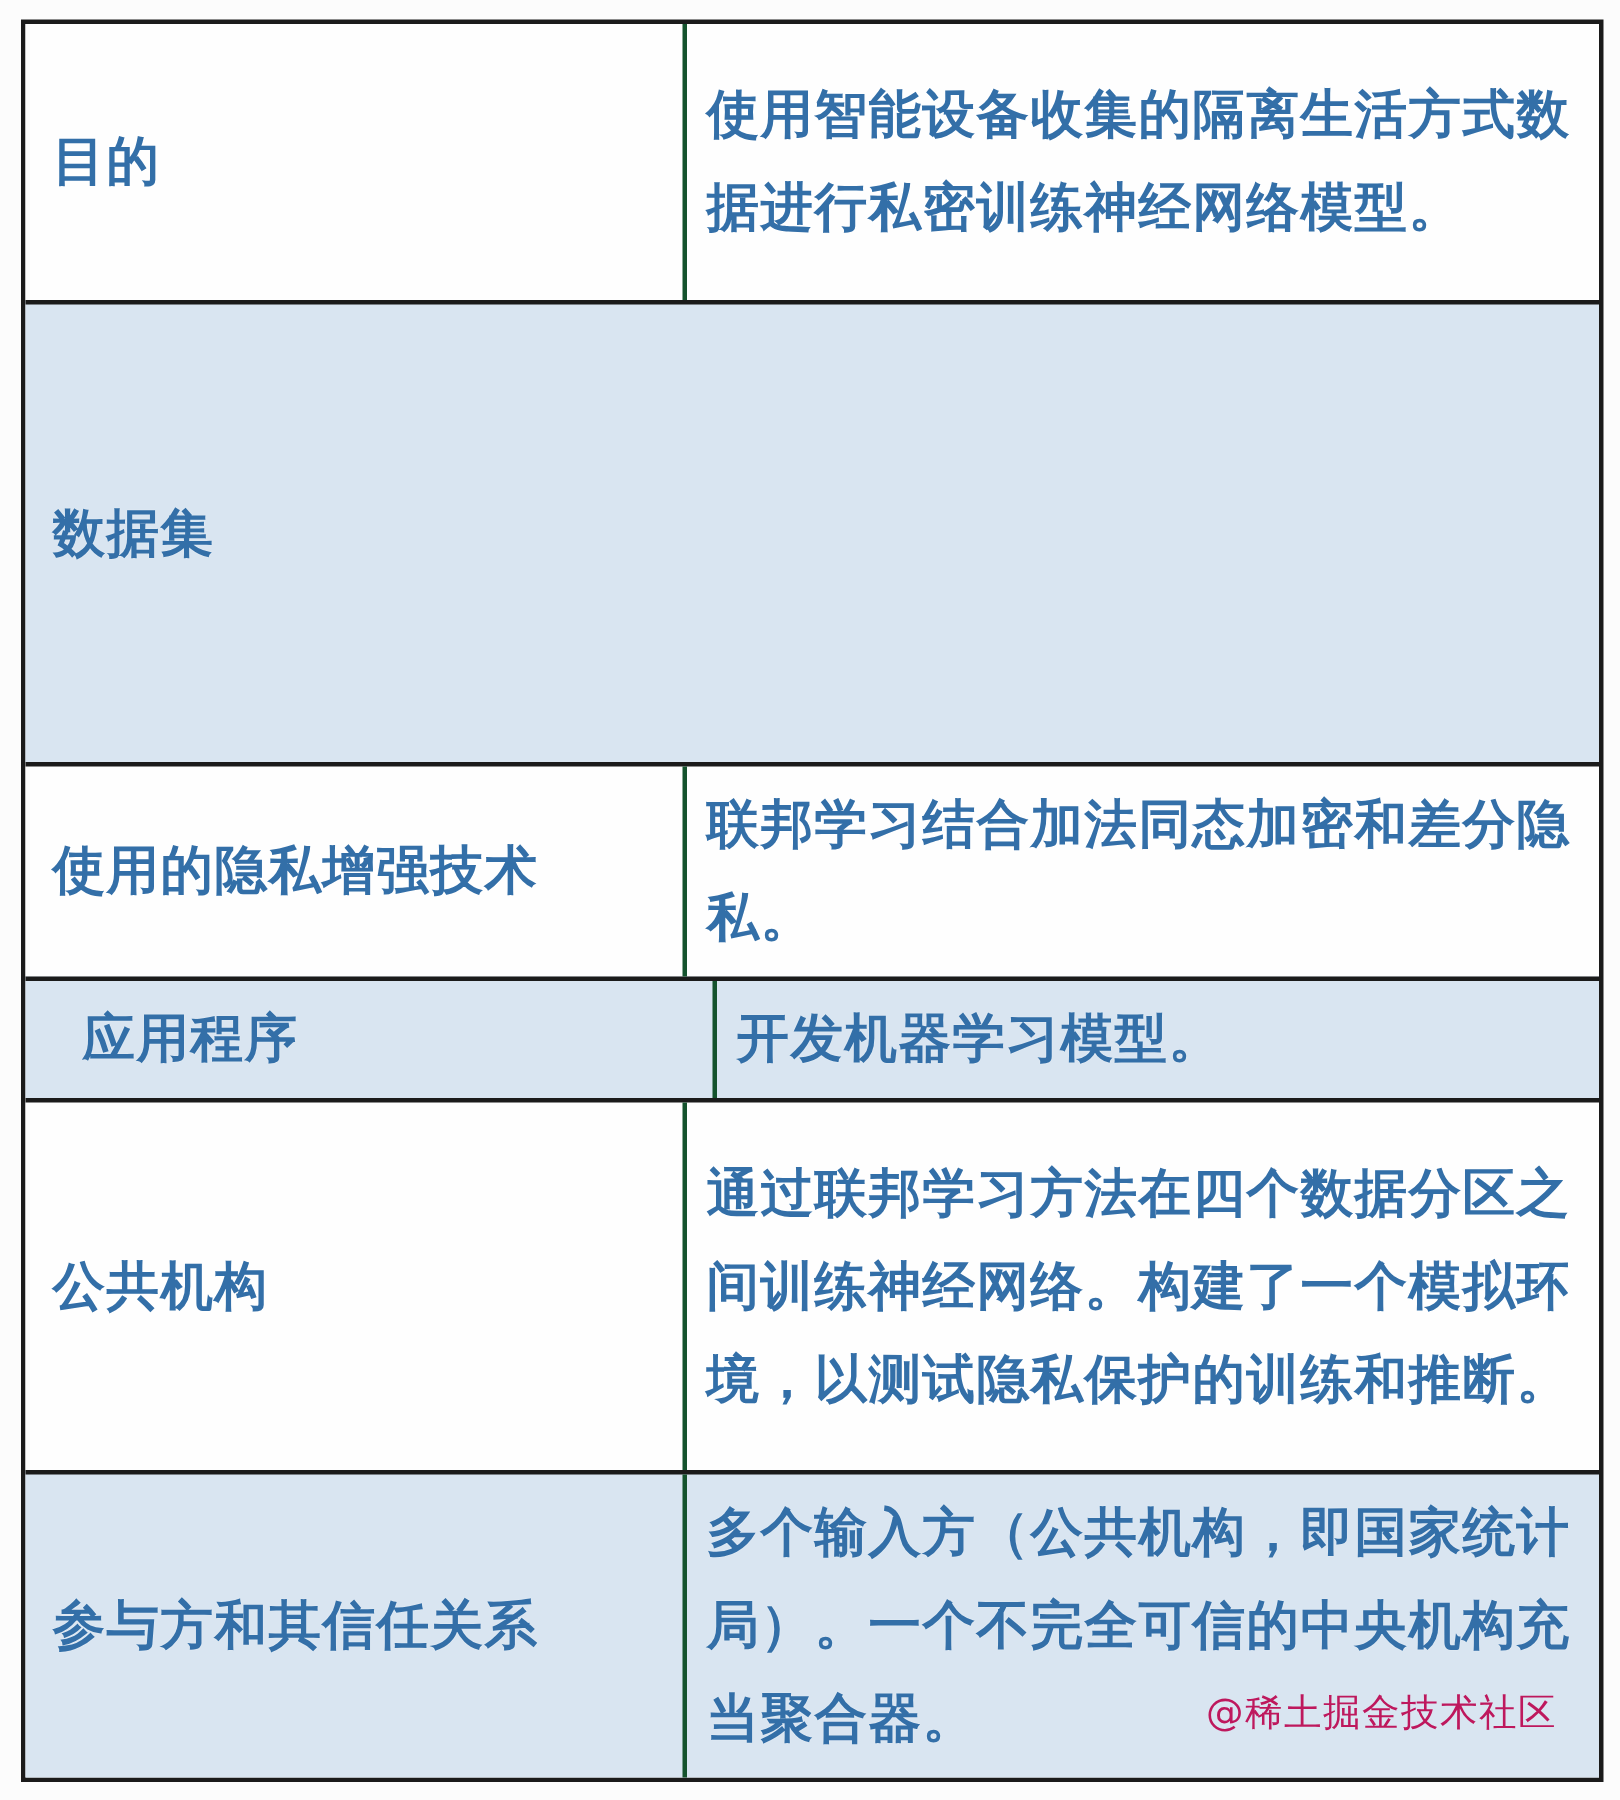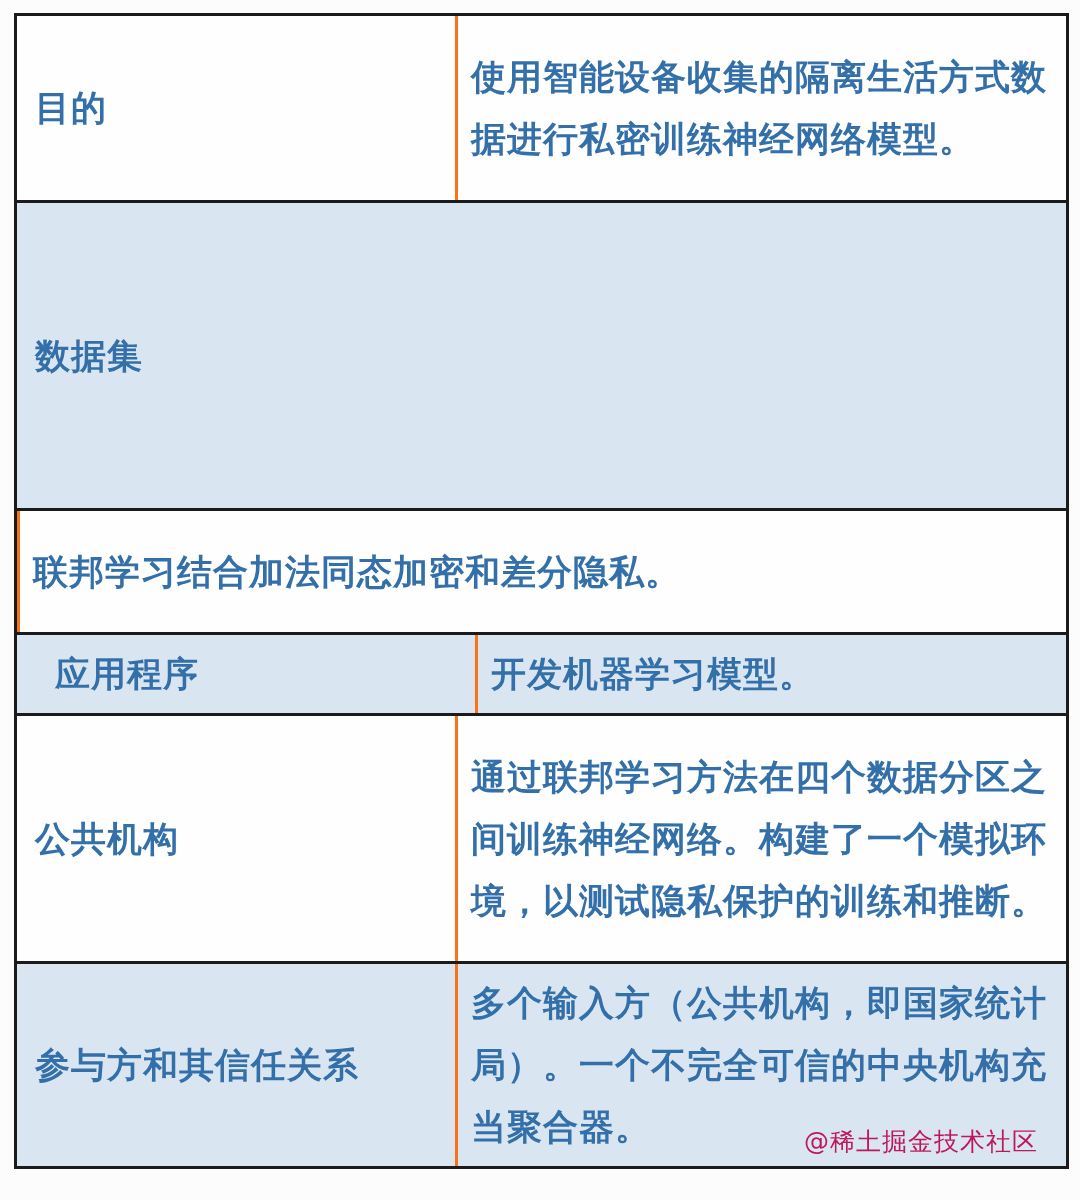--- a/index.html
+++ b/index.html
@@ -46,21 +46,21 @@
     line-height: 62px;
     text-shadow: 0 0 1px rgba(255,255,255,0.6);
   }
   .cell.label {
     width: 438px;
     flex: 0 0 438px;
     padding: 6px 10px 6px 18px;
   }
   .cell.value {
     flex: 1 1 auto;
-    border-left: 3px solid #f97316;
+    border-left: 3px solid #14532d;
     padding: 8px 8px 8px 13px;
   }
   
   .row:nth-child(1) { min-height: 184px; }
   .row:nth-child(2) { min-height: 305px; }
   .row:nth-child(3) { min-height: 121px; }
   .row:nth-child(4) { min-height: 59px; padding-left: 20px; }
   .row:nth-child(5) { min-height: 245px; }
   .row:nth-child(6) { min-height: 182px; }
   .row:nth-child(7) { min-height: 59px; }
@@ -84,20 +84,21 @@
     <div class="row">
       <div class="cell label">目的</div>
       <div class="cell value">使用智能设备收集的隔离生活方式数据进行私密训练神经网络模型。</div>
     </div>
 
     <div class="row alt">
       <div class="cell label">数据集</div>
     </div>
 
     <div class="row">
+      <div class="cell label">使用的隐私增强技术</div>
       <div class="cell value">联邦学习结合加法同态加密和差分隐私。</div>
     </div>
 
     <div class="row alt">
       <div class="cell label">应用程序</div>
       <div class="cell value">开发机器学习模型。</div>
     </div>
 
     <div class="row">
       <div class="cell label">公共机构</div>

